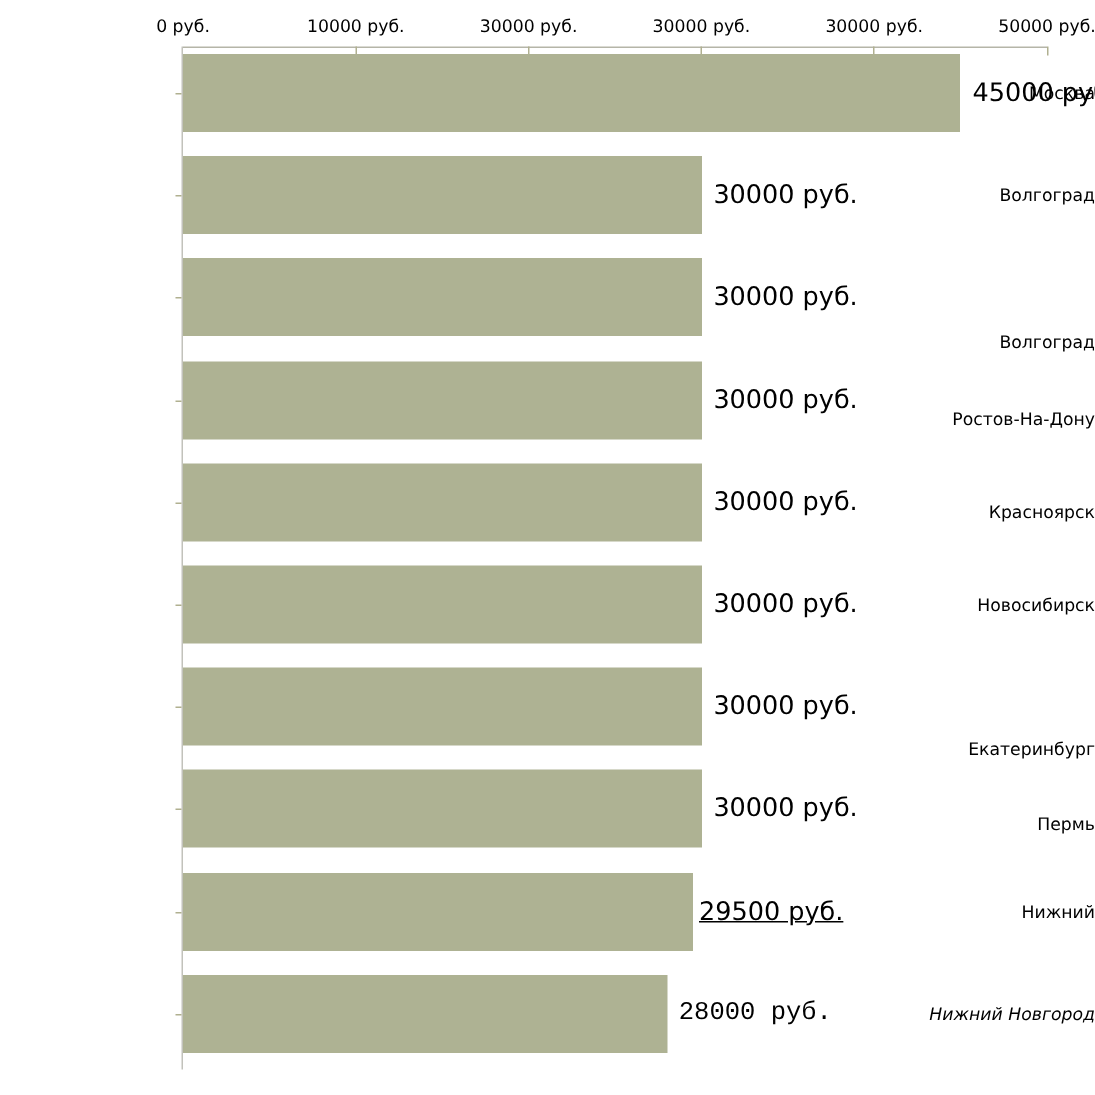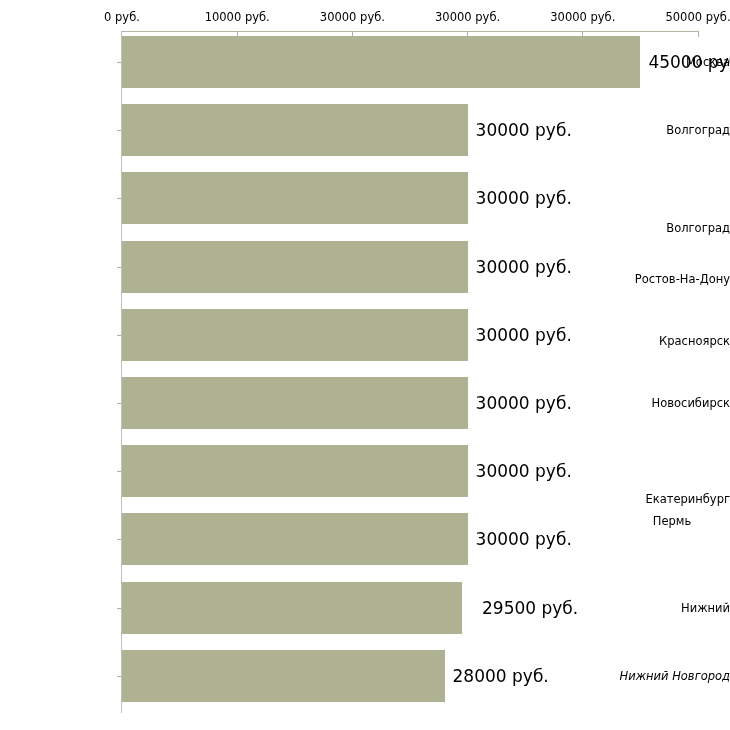--- a/index.html
+++ b/index.html
@@ -134,25 +134,25 @@
       <div class="bar" title="Новосибирск: 30000 руб." style="top: 377px; height: 52px; width: 345.6px; background: rgb(174, 178, 147);"></div>
       <div class="cat-tick" style="top: 403px;"></div>
       <div class="cat-label" style="top: 403px;">Новосибирск</div>
       <div class="value-label" style="top: 403px; left: 475.6px;">30000 руб.</div>
       <div class="bar" title="Екатеринбург: 30000 руб." style="top: 445.2px; height: 52px; width: 345.6px; background: rgb(174, 178, 147);"></div>
       <div class="cat-tick" style="top: 471.2px;"></div>
       <div class="cat-label" style="top: 471.2px; margin-top: 28px;">Екатеринбург</div>
       <div class="value-label" style="top: 471.2px; left: 475.6px;">30000 руб.</div>
       <div class="bar" title="Пермь: 30000 руб." style="top: 513.4px; height: 52px; width: 345.6px; background: rgb(174, 178, 147);"></div>
       <div class="cat-tick" style="top: 539.4px;"></div>
-      <div class="cat-label" style="top: 521px; text-align: center;">Пермь</div>
+      <div class="cat-label" style="top: 549px;">Пермь</div>
       <div class="value-label" style="top: 539.4px; left: 475.6px;">30000 руб.</div>
       <div class="bar" title="Самара: 29500 руб." style="top: 581.6px; height: 52px; width: 339.84px; background: rgb(174, 178, 147);"></div>
       <div class="cat-tick" style="top: 607.6px;"></div>
       <div class="cat-label" style="top: 607.6px;">Нижний</div>
-      <div class="value-label" style="top: 607.6px; left: 482px;">29500 руб.</div>
+      <div class="value-label" style="top: 607.6px; left: 466px; text-decoration: underline;">29500 руб.</div>
       <div class="bar" title="Нижний Новгород: 28000 руб." style="top: 649.8px; height: 52px; width: 322.56px; background: rgb(174, 178, 147);"></div>
       <div class="cat-tick" style="top: 675.8px;"></div>
       <div class="cat-label" style="top: 675.8px; font-style: italic;">Нижний Новгород</div>
-      <div class="value-label" style="top: 675.8px; left: 452.56px;">28000 руб.</div>
+      <div class="value-label" style="top: 675.8px; left: 452.56px; font-family: Liberation Mono, monospace;">28000 руб.</div>
     </div>
 
 </div>
 
 </body></html>

